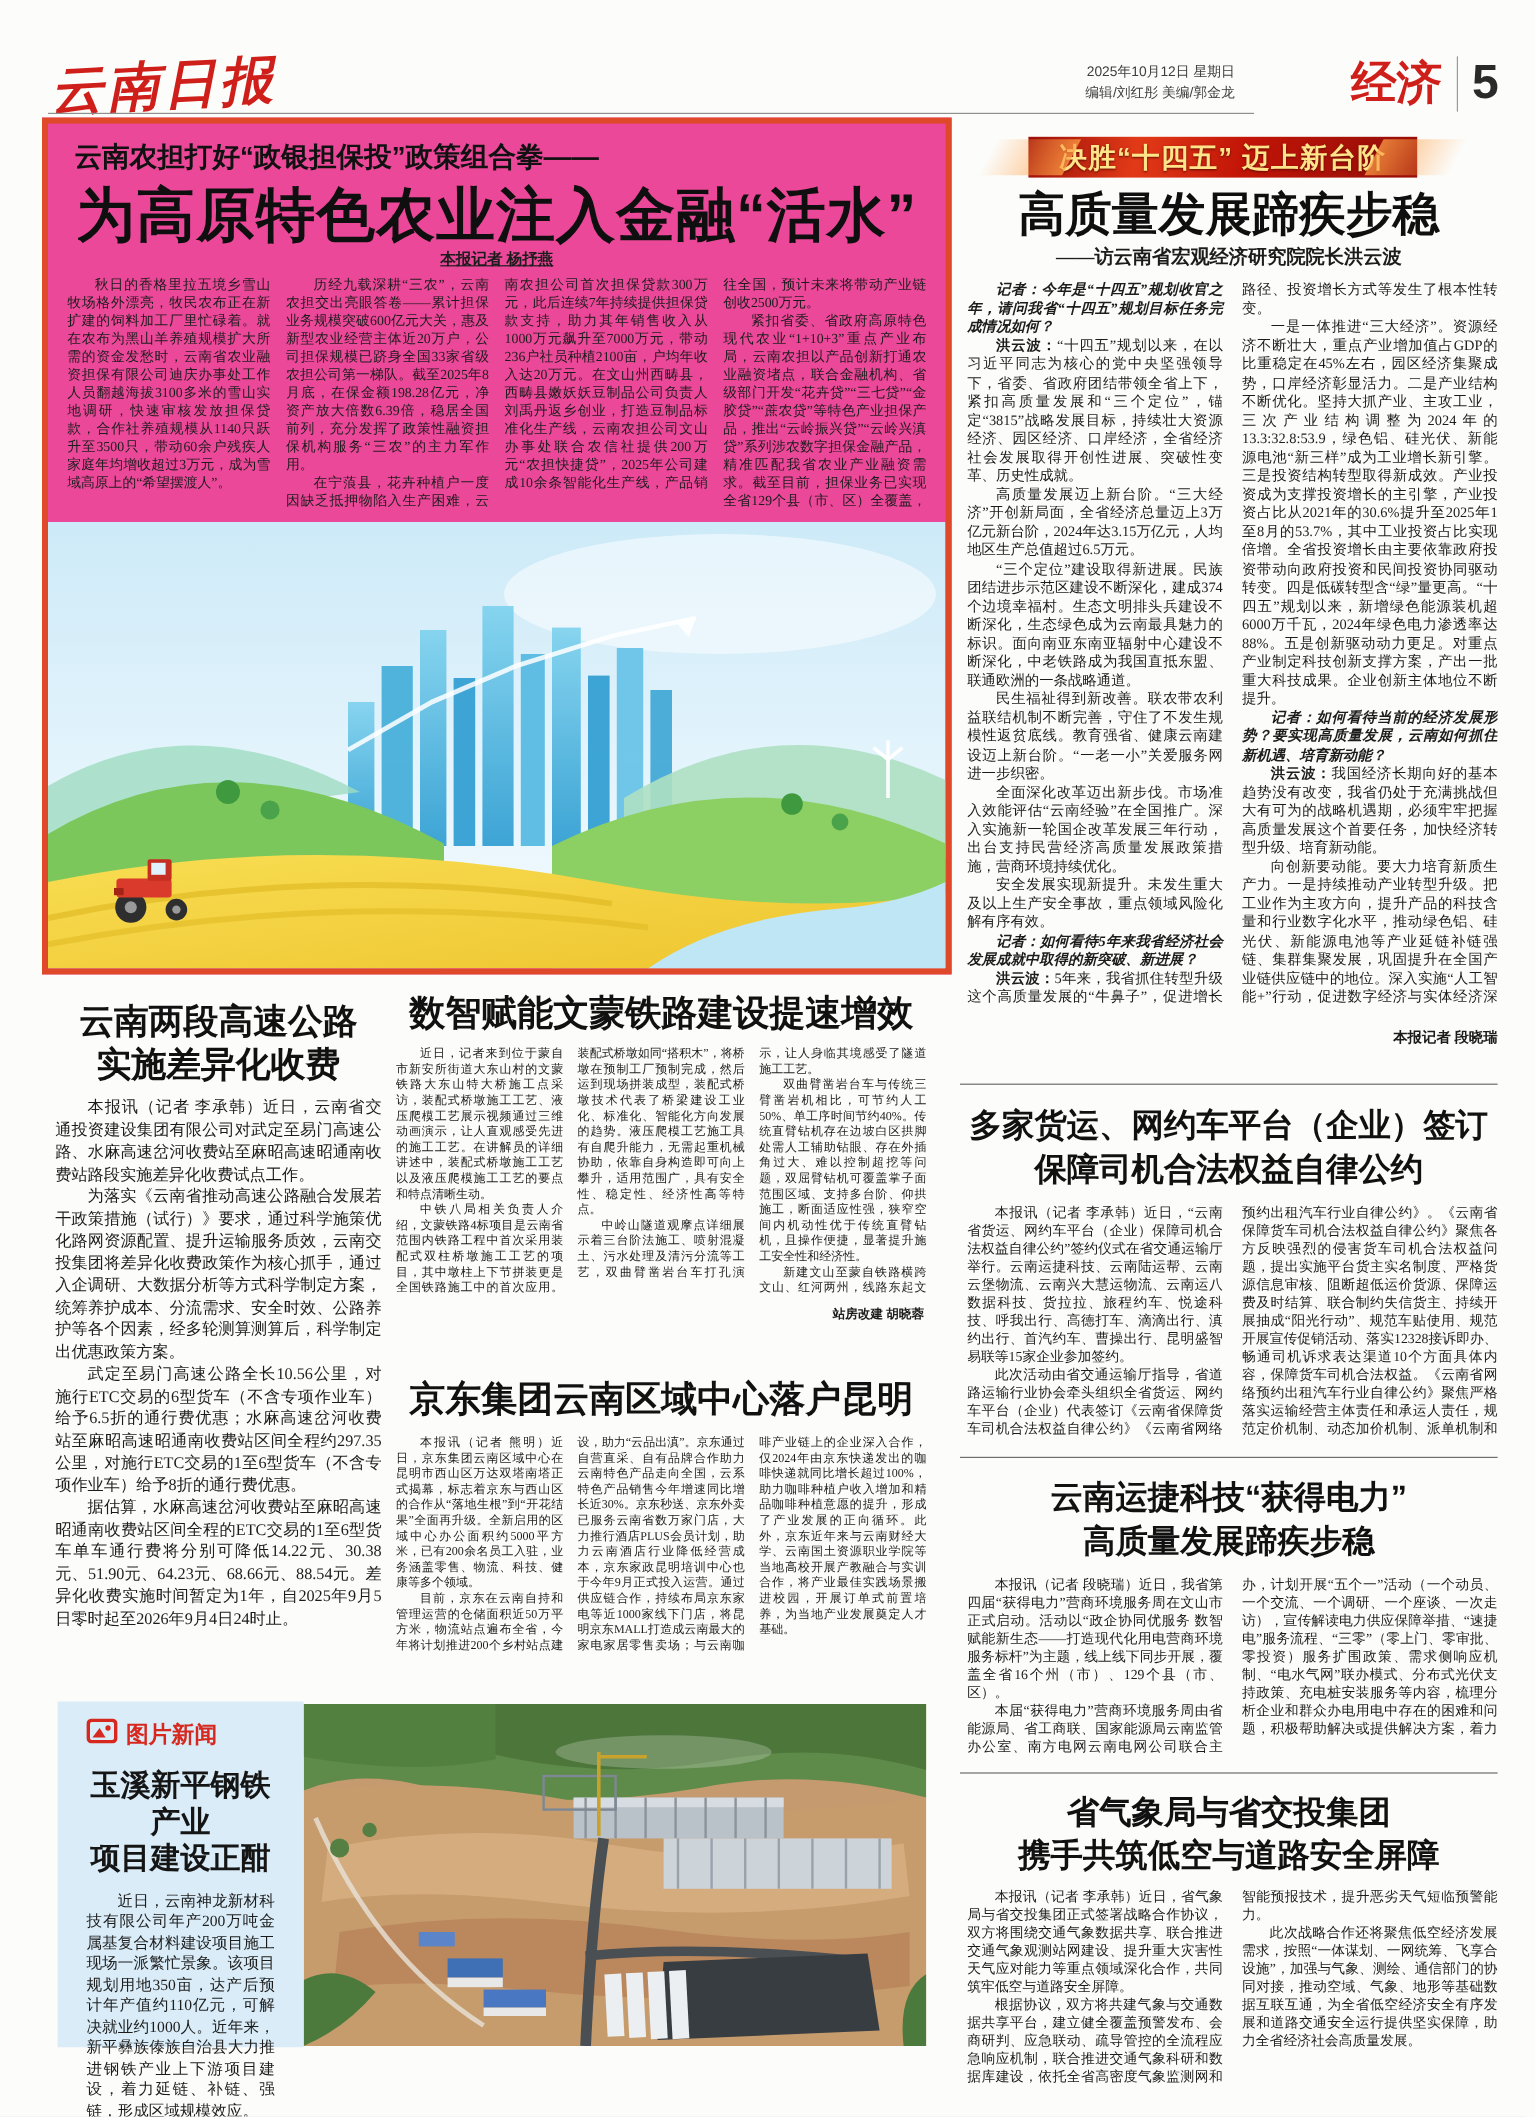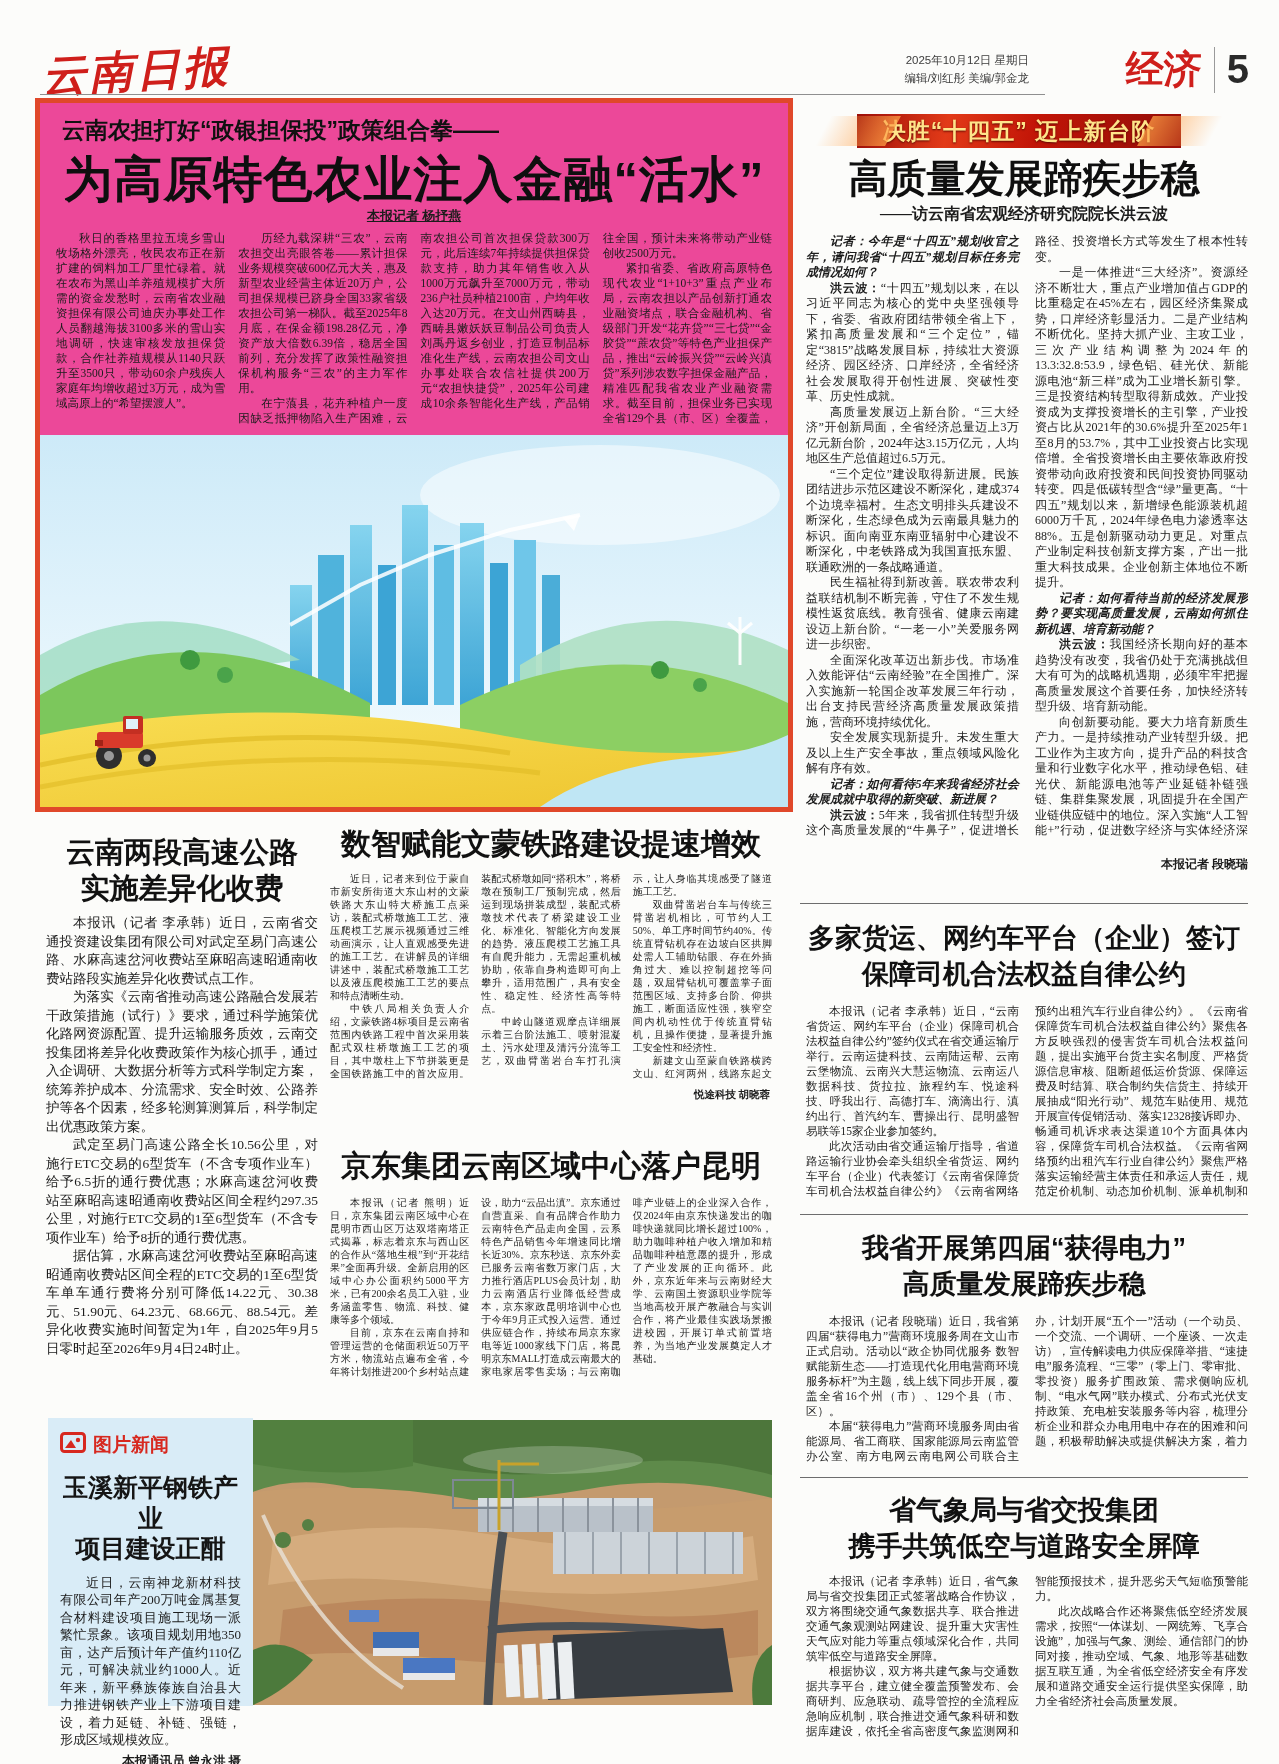--- a/index.html
+++ b/index.html
@@ -29,21 +29,21 @@
   .illos{left:0;bottom:0;width:748px;height:372px;overflow:hidden;}
 
   
   .para{margin:0;text-indent:2em;text-align:justify;}
   .para strong{font-weight:900;margin-top:40px;}
   .para.q{font-style:italic;font-weight:600;}
 
   
   .hw-t{left:44px;width:276px;text-align:center;font-size:29px;font-weight:900;line-height:1.15;color:#111;}
   .hw-body{left:46px;top:914px;width:272px;height:480px;overflow:hidden;font-size:13.5px;line-height:18.5px;}
-  .pn-panel{left:48px;top:1418px;width:205px;height:288px;background:#d9ecf7;box-sizing:border-box;padding:14px 12px;}
+  .pn-panel{left:48px;top:1418px;width:205px;height:288px;background:#d9ecf7;box-sizing:border-box;padding:14px 24px;}
   .pn-badge{display:flex;align-items:center;gap:7px;color:#d7281f;font-weight:900;font-size:19px;}
   .pn-title{margin-top:14px;text-align:center;font-size:25px;font-weight:900;line-height:1.22;color:#151515;}
   .pn-cap{margin-top:10px;font-size:13px;line-height:17.5px;text-align:justify;text-indent:2em;}
   .pn-credit{margin-top:4px;text-align:right;font-size:12.5px;font-weight:700;}
   .photo{left:253px;top:1420px;width:519px;height:285px;overflow:hidden;}
 
   
   .rail-t{left:330px;top:824px;width:442px;text-align:center;font-size:30px;font-weight:900;color:#111;}
   .rail-body{left:330px;top:872px;width:442px;height:214px;overflow:hidden;
              column-count:3;column-gap:12px;column-fill:auto;font-size:10px;line-height:13px;}
@@ -271,21 +271,21 @@
   </div>
 
   <div class="abs rail-t hei">数智赋能文蒙铁路建设提速增效</div>
   <div class="abs rail-body">
       <p class="para">近日，记者来到位于蒙自市新安所街道大东山村的文蒙铁路大东山特大桥施工点采访，装配式桥墩施工工艺、液压爬模工艺展示视频通过三维动画演示，让人直观感受先进的施工工艺。在讲解员的详细讲述中，装配式桥墩施工工艺以及液压爬模施工工艺的要点和特点清晰生动。</p>
       <p class="para">中铁八局相关负责人介绍，文蒙铁路4标项目是云南省范围内铁路工程中首次采用装配式双柱桥墩施工工艺的项目，其中墩柱上下节拼装更是全国铁路施工中的首次应用。装配式桥墩如同“搭积木”，将桥墩在预制工厂预制完成，然后运到现场拼装成型，装配式桥墩技术代表了桥梁建设工业化、标准化、智能化方向发展的趋势。液压爬模工艺施工具有自爬升能力，无需起重机械协助，依靠自身构造即可向上攀升，适用范围广，具有安全性、稳定性、经济性高等特点。</p>
       <p class="para">中岭山隧道观摩点详细展示着三台阶法施工、喷射混凝土、污水处理及清污分流等工艺，双曲臂凿岩台车打孔演示，让人身临其境感受了隧道施工工艺。</p>
       <p class="para">双曲臂凿岩台车与传统三臂凿岩机相比，可节约人工50%、单工序时间节约40%。传统直臂钻机存在边坡白区拱脚处需人工辅助钻眼、存在外插角过大、难以控制超挖等问题，双屈臂钻机可覆盖掌子面范围区域、支持多台阶、仰拱施工，断面适应性强，狭窄空间内机动性优于传统直臂钻机，且操作便捷，显著提升施工安全性和经济性。</p>
       <p class="para">新建文山至蒙自铁路横跨文山、红河两州，线路东起文山市，向西经文山市马塘、薄竹镇，蒙自市冷泉镇，引入新安所镇，终至蒙自市，为国铁Ⅰ级，线路全长116.128公里，设计时速160公里，是双线电气化客货共线铁路。由于地处复杂地质区域，文蒙铁路项目涵盖桥梁、隧道、路基、站房改建、轨道等多专业交叉施工，且涉及智能建造、绿色施工等新技术应用。自项目开工建设以来，中铁八局项目部以首件工程为突破口，贯彻绿色发展理念，以数智化技术赋能，突出工厂化、机械化、专业化、信息化“四化”管理，通过试点先行、评估优化、全面推广的路径，固化工艺参数、优化资源配置，完善管理体系，依托工厂化生产、机械化作业、专业化分工和信息化管理，开展工序工效激励考核，缩短工期，降低成本，实现质量与效率的双提升。</p>
     </div>
-  <div class="abs rail-by">悦途科技 胡晓蓉</div>
+  <div class="abs rail-by">站房改建 胡晓蓉</div>
 
   <div class="abs jd-t hei">京东集团云南区域中心落户昆明</div>
   <div class="abs jd-body">
       <p class="para">本报讯（记者 熊明）近日，京东集团云南区域中心在昆明市西山区万达双塔南塔正式揭幕，标志着京东与西山区的合作从“落地生根”到“开花结果”全面再升级。全新启用的区域中心办公面积约5000平方米，已有200余名员工入驻，业务涵盖零售、物流、科技、健康等多个领域。</p>
       <p class="para">目前，京东在云南自持和管理运营的仓储面积近50万平方米，物流站点遍布全省，今年将计划推进200个乡村站点建设，助力“云品出滇”。京东通过自营直采、自有品牌合作助力云南特色产品走向全国，云系特色产品销售今年增速同比增长近30%。京东秒送、京东外卖已服务云南省数万家门店，大力推行酒店PLUS会员计划，助力云南酒店行业降低经营成本，京东家政昆明培训中心也于今年9月正式投入运营。通过供应链合作，持续布局京东家电等近1000家线下门店，将昆明京东MALL打造成云南最大的家电家居零售卖场；与云南咖啡产业链上的企业深入合作，仅2024年由京东快递发出的咖啡快递就同比增长超过100%，助力咖啡种植户收入增加和精品咖啡种植意愿的提升，形成了产业发展的正向循环。此外，京东近年来与云南财经大学、云南国土资源职业学院等当地高校开展产教融合与实训合作，将产业最佳实践场景搬进校园，开展订单式前置培养，为当地产业发展奠定人才基础。</p>
     </div>
 
   <div class="abs banner">
     <span class="bt hei">决胜“十四五”  迈上新台阶</span>
   </div>
@@ -312,21 +312,21 @@
 
   <div class="abs rt hei" style="top:922px">多家货运、网约车平台（企业）签订</div>
   <div class="abs rt hei" style="top:958px">保障司机合法权益自律公约</div>
   <div class="abs pact-body">
       <p class="para">本报讯（记者 李承韩）近日，“云南省货运、网约车平台（企业）保障司机合法权益自律公约”签约仪式在省交通运输厅举行。云南运捷科技、云南陆运帮、云南云堡物流、云南兴大慧运物流、云南运八数据科技、货拉拉、旅程约车、悦途科技、呼我出行、高德打车、滴滴出行、滇约出行、首汽约车、曹操出行、昆明盛智易联等15家企业参加签约。</p>
       <p class="para">此次活动由省交通运输厅指导，省道路运输行业协会牵头组织全省货运、网约车平台（企业）代表签订《云南省保障货车司机合法权益自律公约》《云南省网络预约出租汽车行业自律公约》。《云南省保障货车司机合法权益自律公约》聚焦各方反映强烈的侵害货车司机合法权益问题，提出实施平台货主实名制度、严格货源信息审核、阻断超低运价货源、保障运费及时结算、联合制约失信货主、持续开展抽成“阳光行动”、规范车贴使用、规范开展宣传促销活动、落实12328接诉即办、畅通司机诉求表达渠道10个方面具体内容，保障货车司机合法权益。《云南省网络预约出租汽车行业自律公约》聚焦严格落实运输经营主体责任和承运人责任，规范定价机制、动态加价机制、派单机制和服务协议，合理设定本平台抽成比例上限并公开发布，依法合规开展经营，共同维护公平竞争市场秩序、更好满足社会公众多样化出行需求。</p>
     </div>
 
   <div class="abs rrule" style="top:1214px"></div>
 
-  <div class="abs rt hei" style="top:1232px">我省开展第四届“获得电力”</div>
+  <div class="abs rt hei" style="top:1232px">云南运捷科技“获得电力”</div>
   <div class="abs rt hei" style="top:1268px">高质量发展蹄疾步稳</div>
   <div class="abs pow-body">
       <p class="para">本报讯（记者 段晓瑞）近日，我省第四届“获得电力”营商环境服务周在文山市正式启动。活动以“政企协同优服务 数智赋能新生态——打造现代化用电营商环境服务标杆”为主题，线上线下同步开展，覆盖全省16个州（市）、129个县（市、区）。</p>
       <p class="para">本届“获得电力”营商环境服务周由省能源局、省工商联、国家能源局云南监管办公室、南方电网云南电网公司联合主办，计划开展“五个一”活动（一个动员、一个交流、一个调研、一个座谈、一次走访），宣传解读电力供应保障举措、“速捷电”服务流程、“三零”（零上门、零审批、零投资）服务扩围政策、需求侧响应机制、“电水气网”联办模式、分布式光伏支持政策、充电桩安装服务等内容，梳理分析企业和群众办电用电中存在的困难和问题，积极帮助解决或提供解决方案，着力优化“获得电力”服务水平，提升用电的获得感、满意度。</p>
     </div>
 
   <div class="abs rrule" style="top:1477px"></div>
 
   <div class="abs rt hei" style="top:1494px">省气象局与省交投集团</div>
   <div class="abs rt hei" style="top:1530px">携手共筑低空与道路安全屏障</div>

